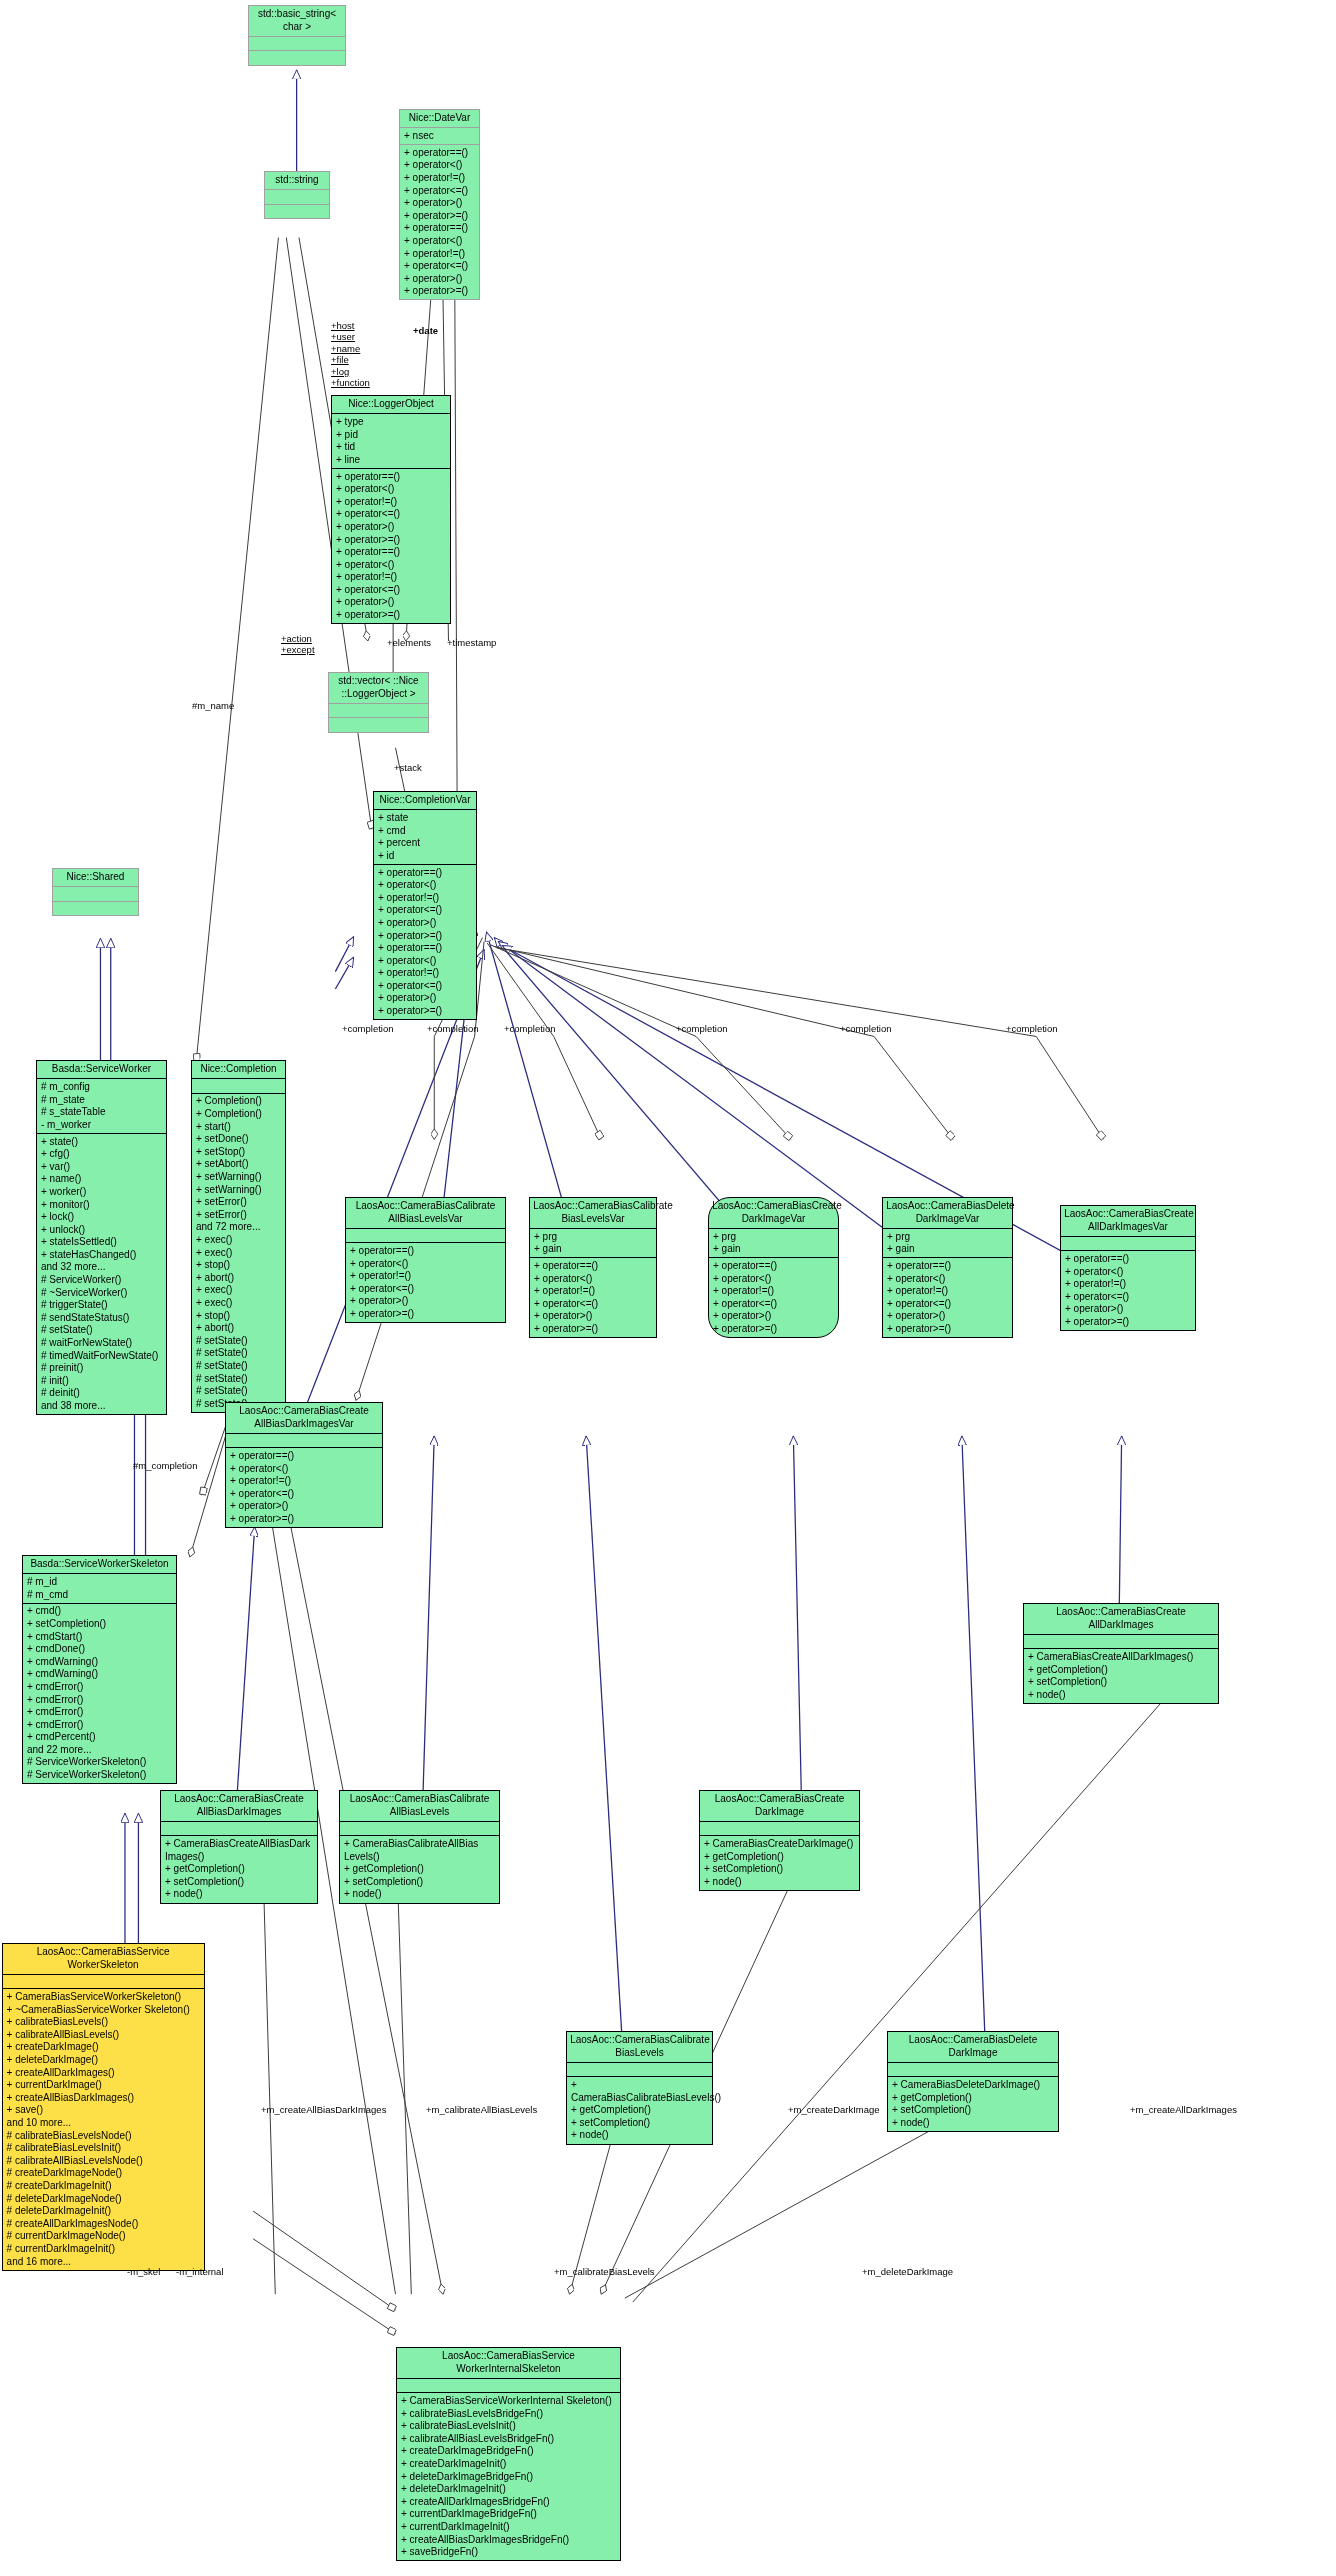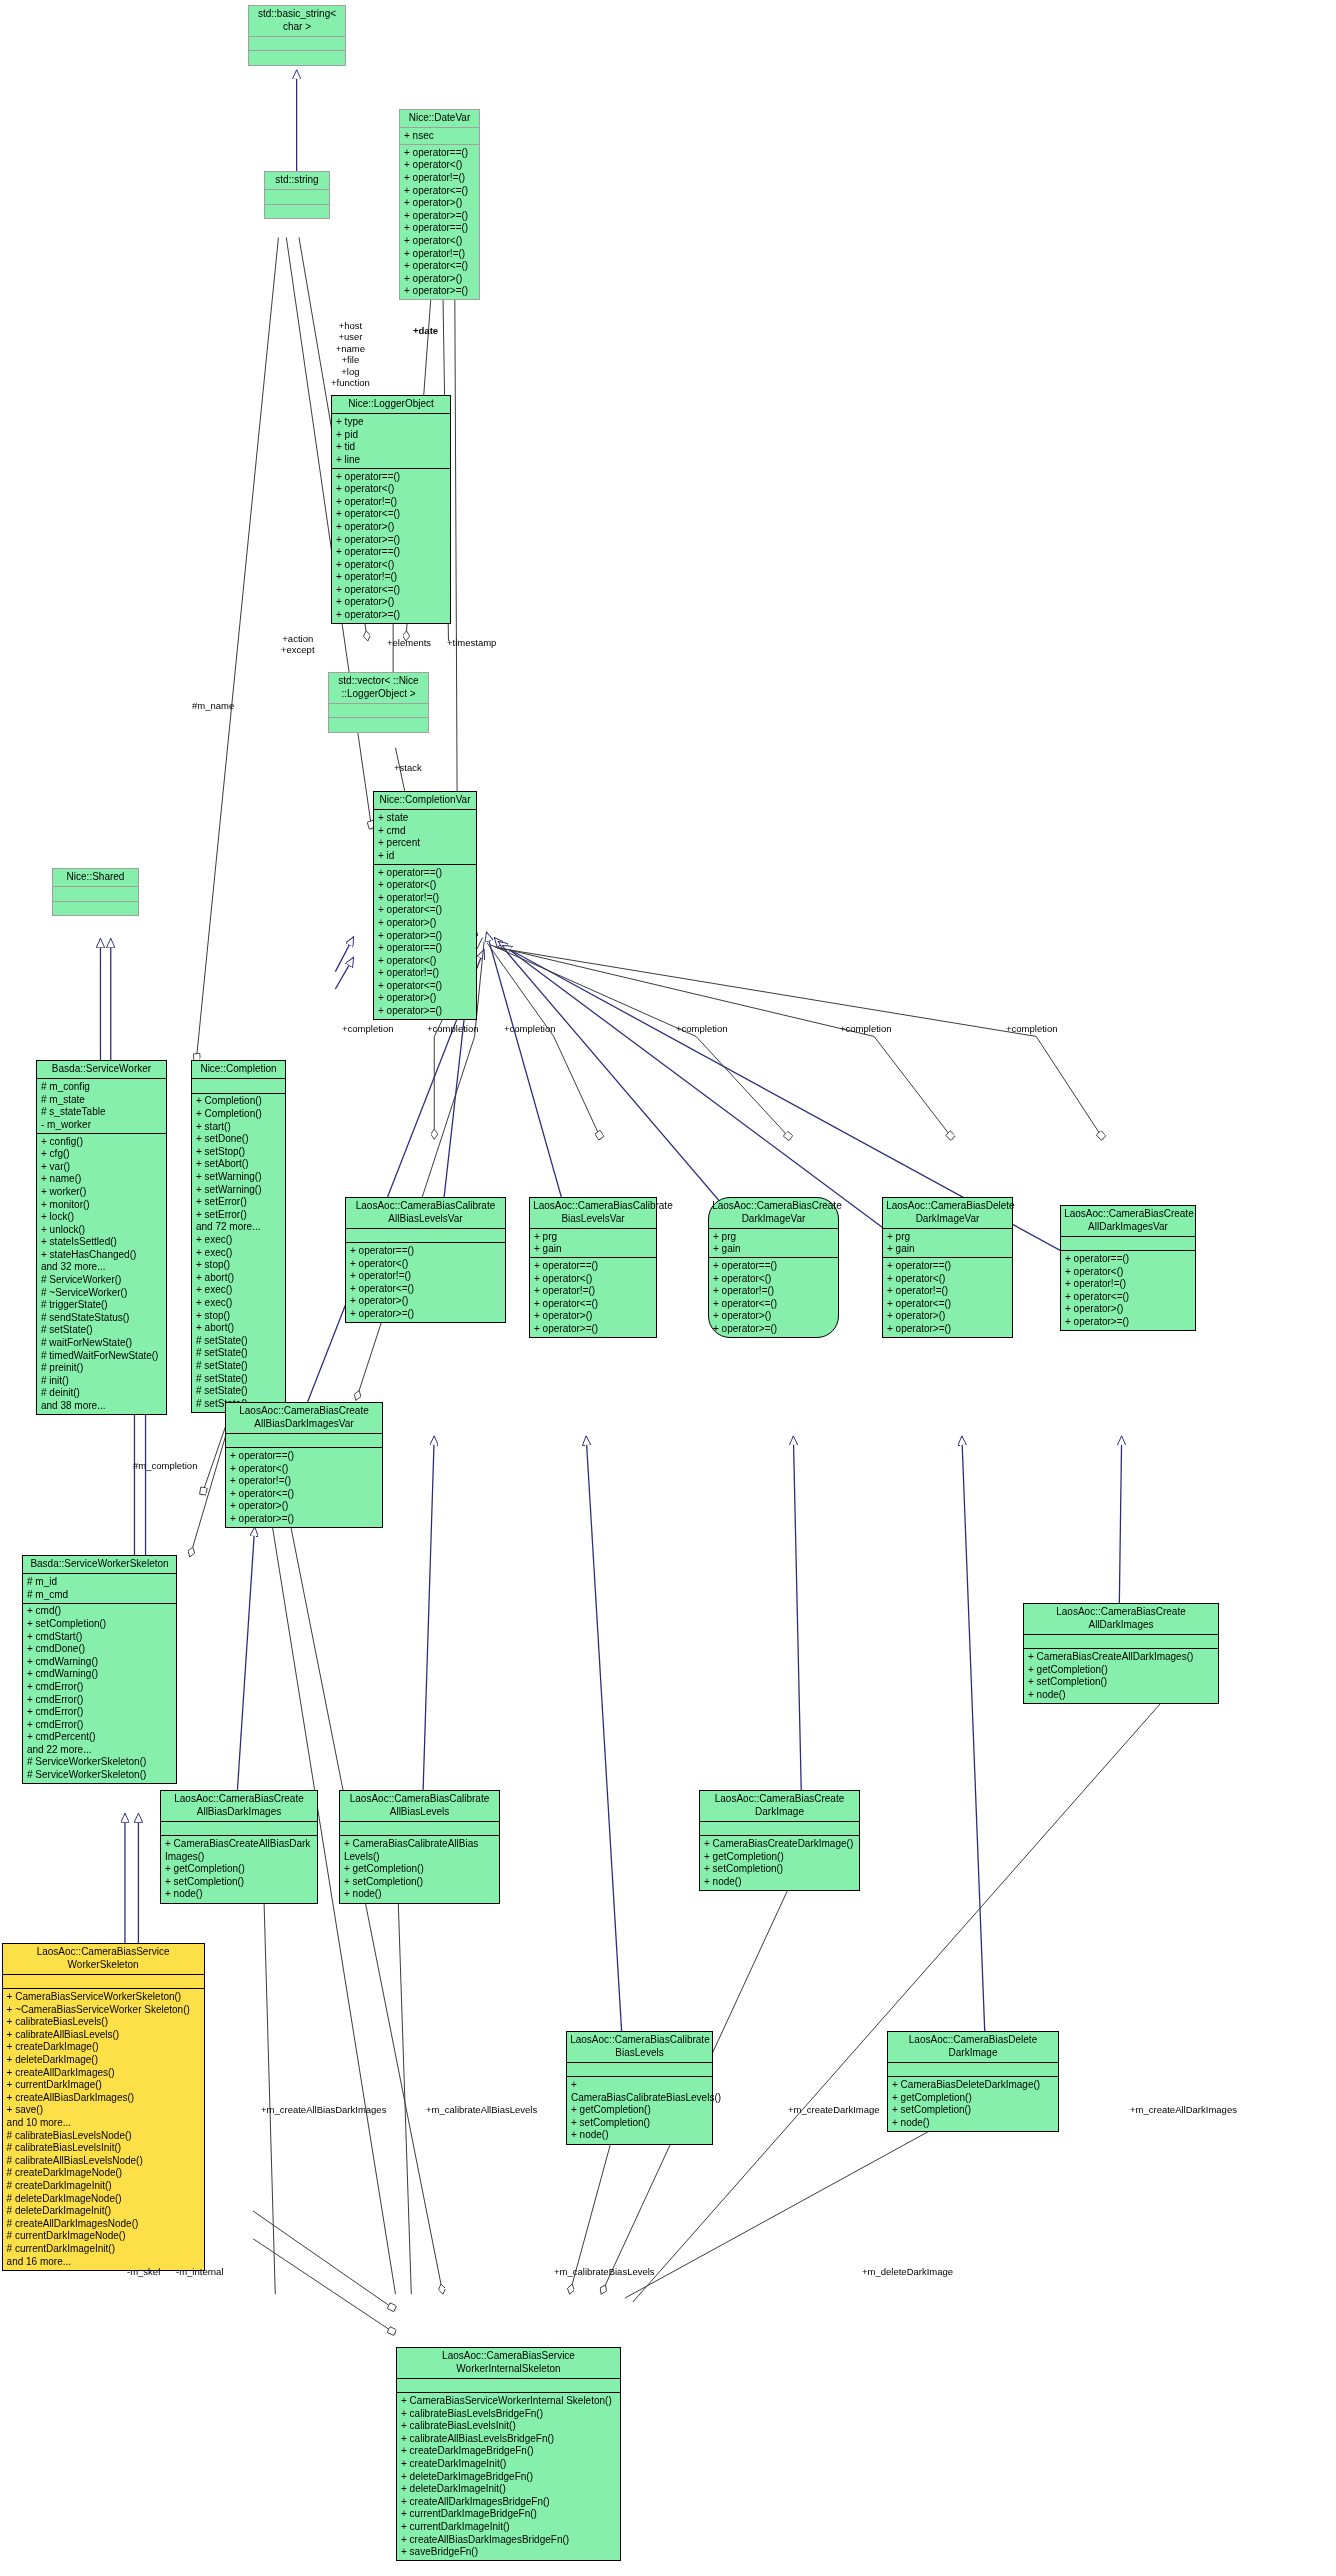--- a/index.html
+++ b/index.html
@@ -49,21 +49,21 @@
   .sect div{ white-space:normal; }
   
   .elabel{
     position:absolute;
     font-size:9.5px;
     color:#000000;
     white-space:pre;
     z-index:6;
     line-height:1.2;
   }
-  .elabel.ctr{ text-align:center; }
+  .elabel.ctr{ text-align:left;text-decoration:underline; }
 </style>
 </head>
 <body>
 
 <div id="canvas">
 
   <svg class="edges" viewBox="0 0 1689 3256">
     <defs>
       <marker id="inh" markerWidth="13" markerHeight="11" refX="12" refY="5.5" orient="auto" markerUnits="userSpaceOnUse">
         <path d="M0,0 L12,5.5 L0,11 z" fill="#ffffff" stroke="#2a2a7f" stroke-width="1.2"></path>
@@ -299,21 +299,21 @@
 
   <div class="cls" style="left:36px; top:1060px; width:131px;">
     <div class="cname">Basda::ServiceWorker</div>
     <div class="sect">
         <div># m_config</div>
         <div># m_state</div>
         <div># s_stateTable</div>
         <div>- m_worker</div>
       </div>
     <div class="sect">
-        <div>+ config()</div>
+        <div>+ state()</div>
         <div>+ cfg()</div>
         <div>+ var()</div>
         <div>+ name()</div>
         <div>+ worker()</div>
         <div>+ monitor()</div>
         <div>+ lock()</div>
         <div>+ unlock()</div>
         <div>+ stateIsSettled()</div>
         <div>+ stateHasChanged()</div>
         <div>and 32 more...</div>

